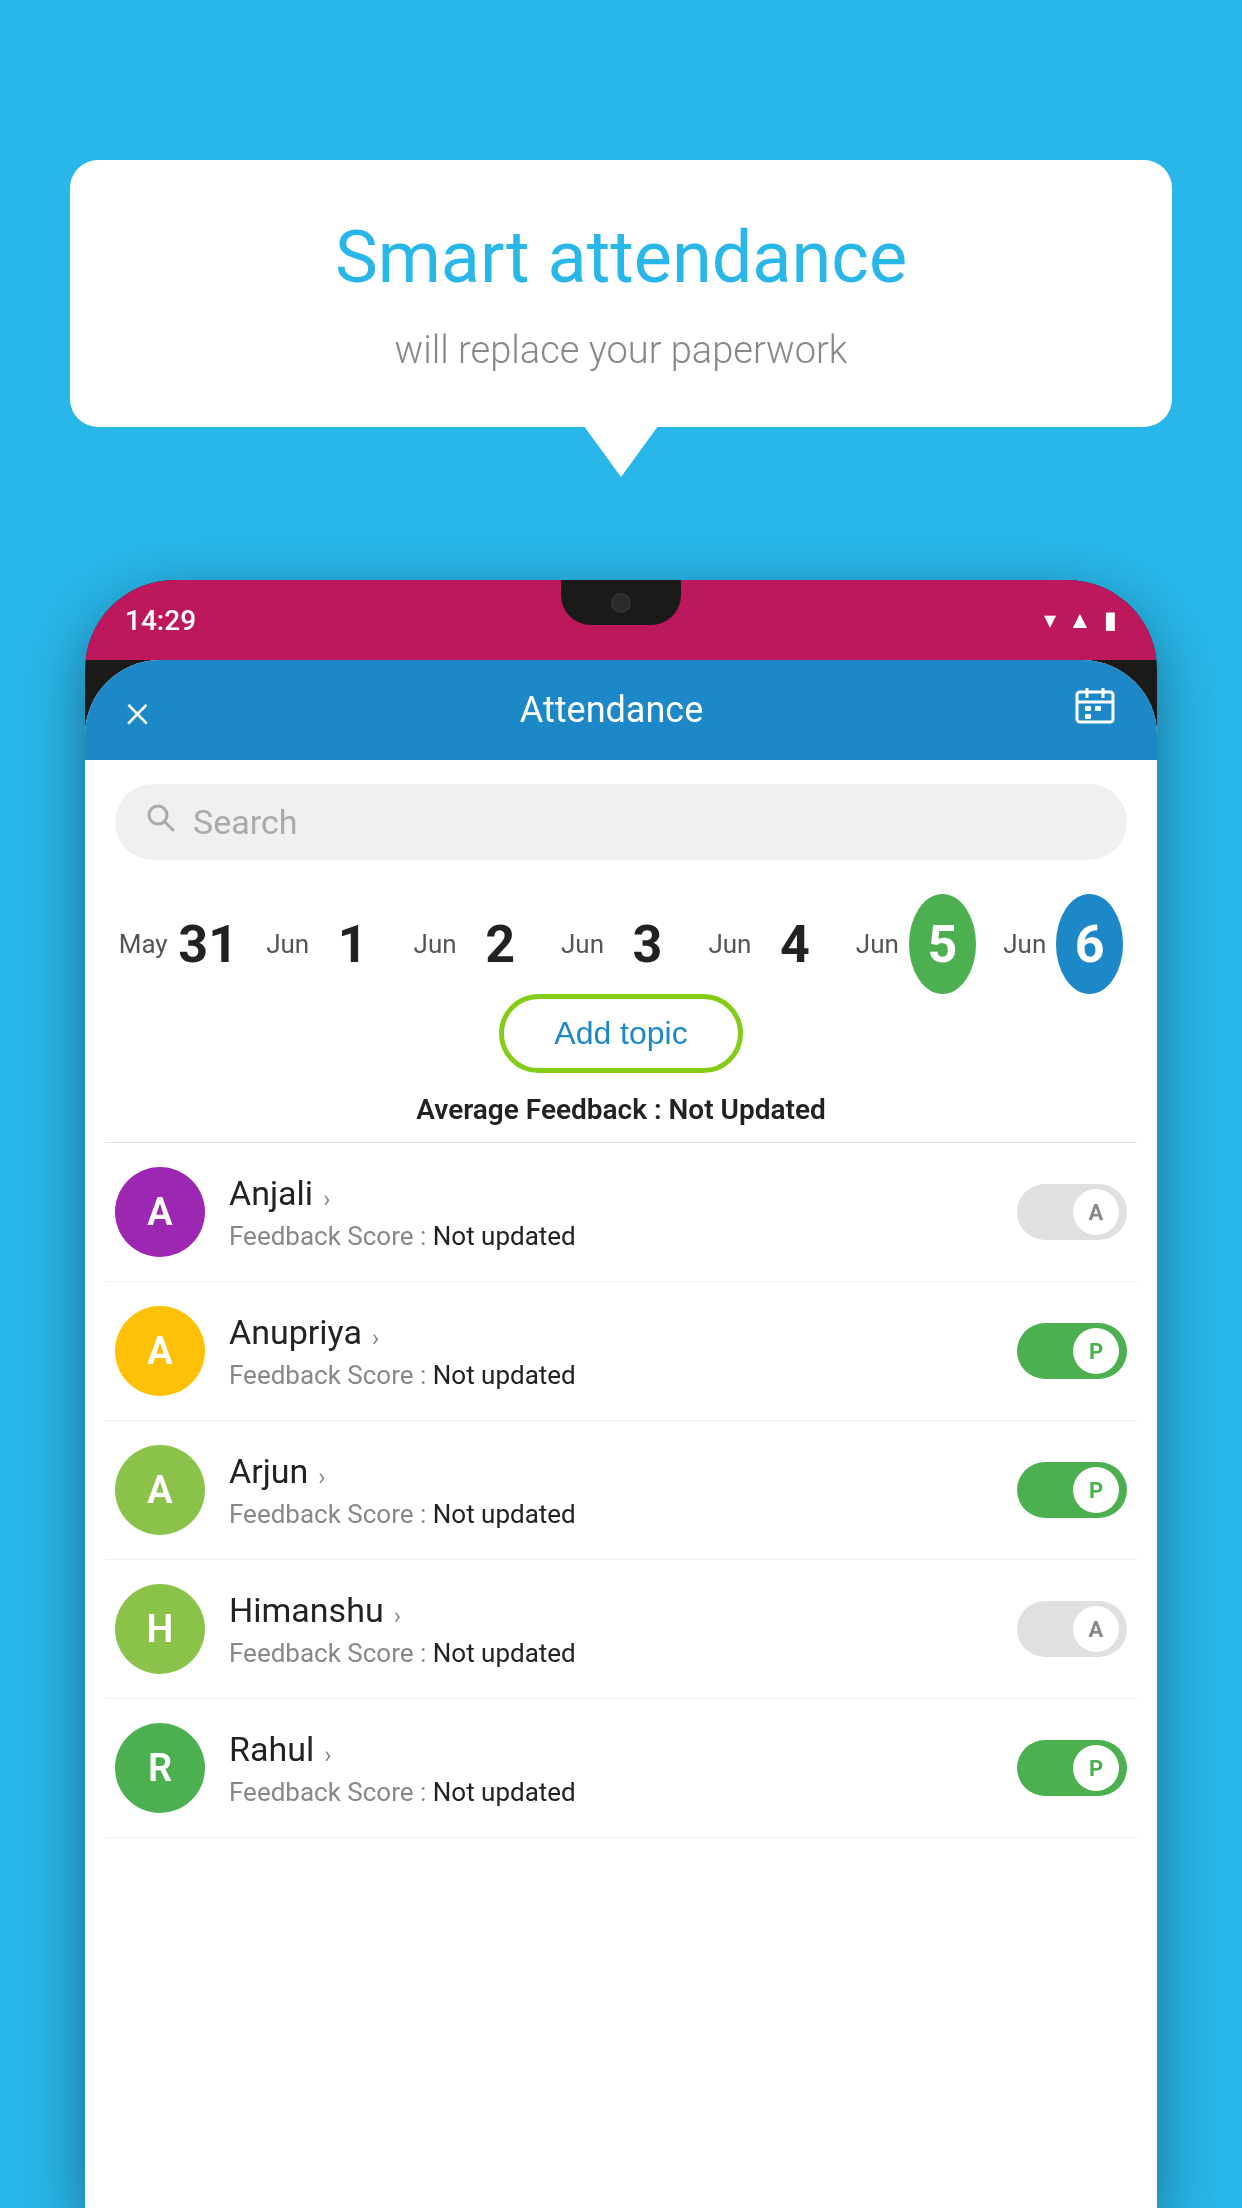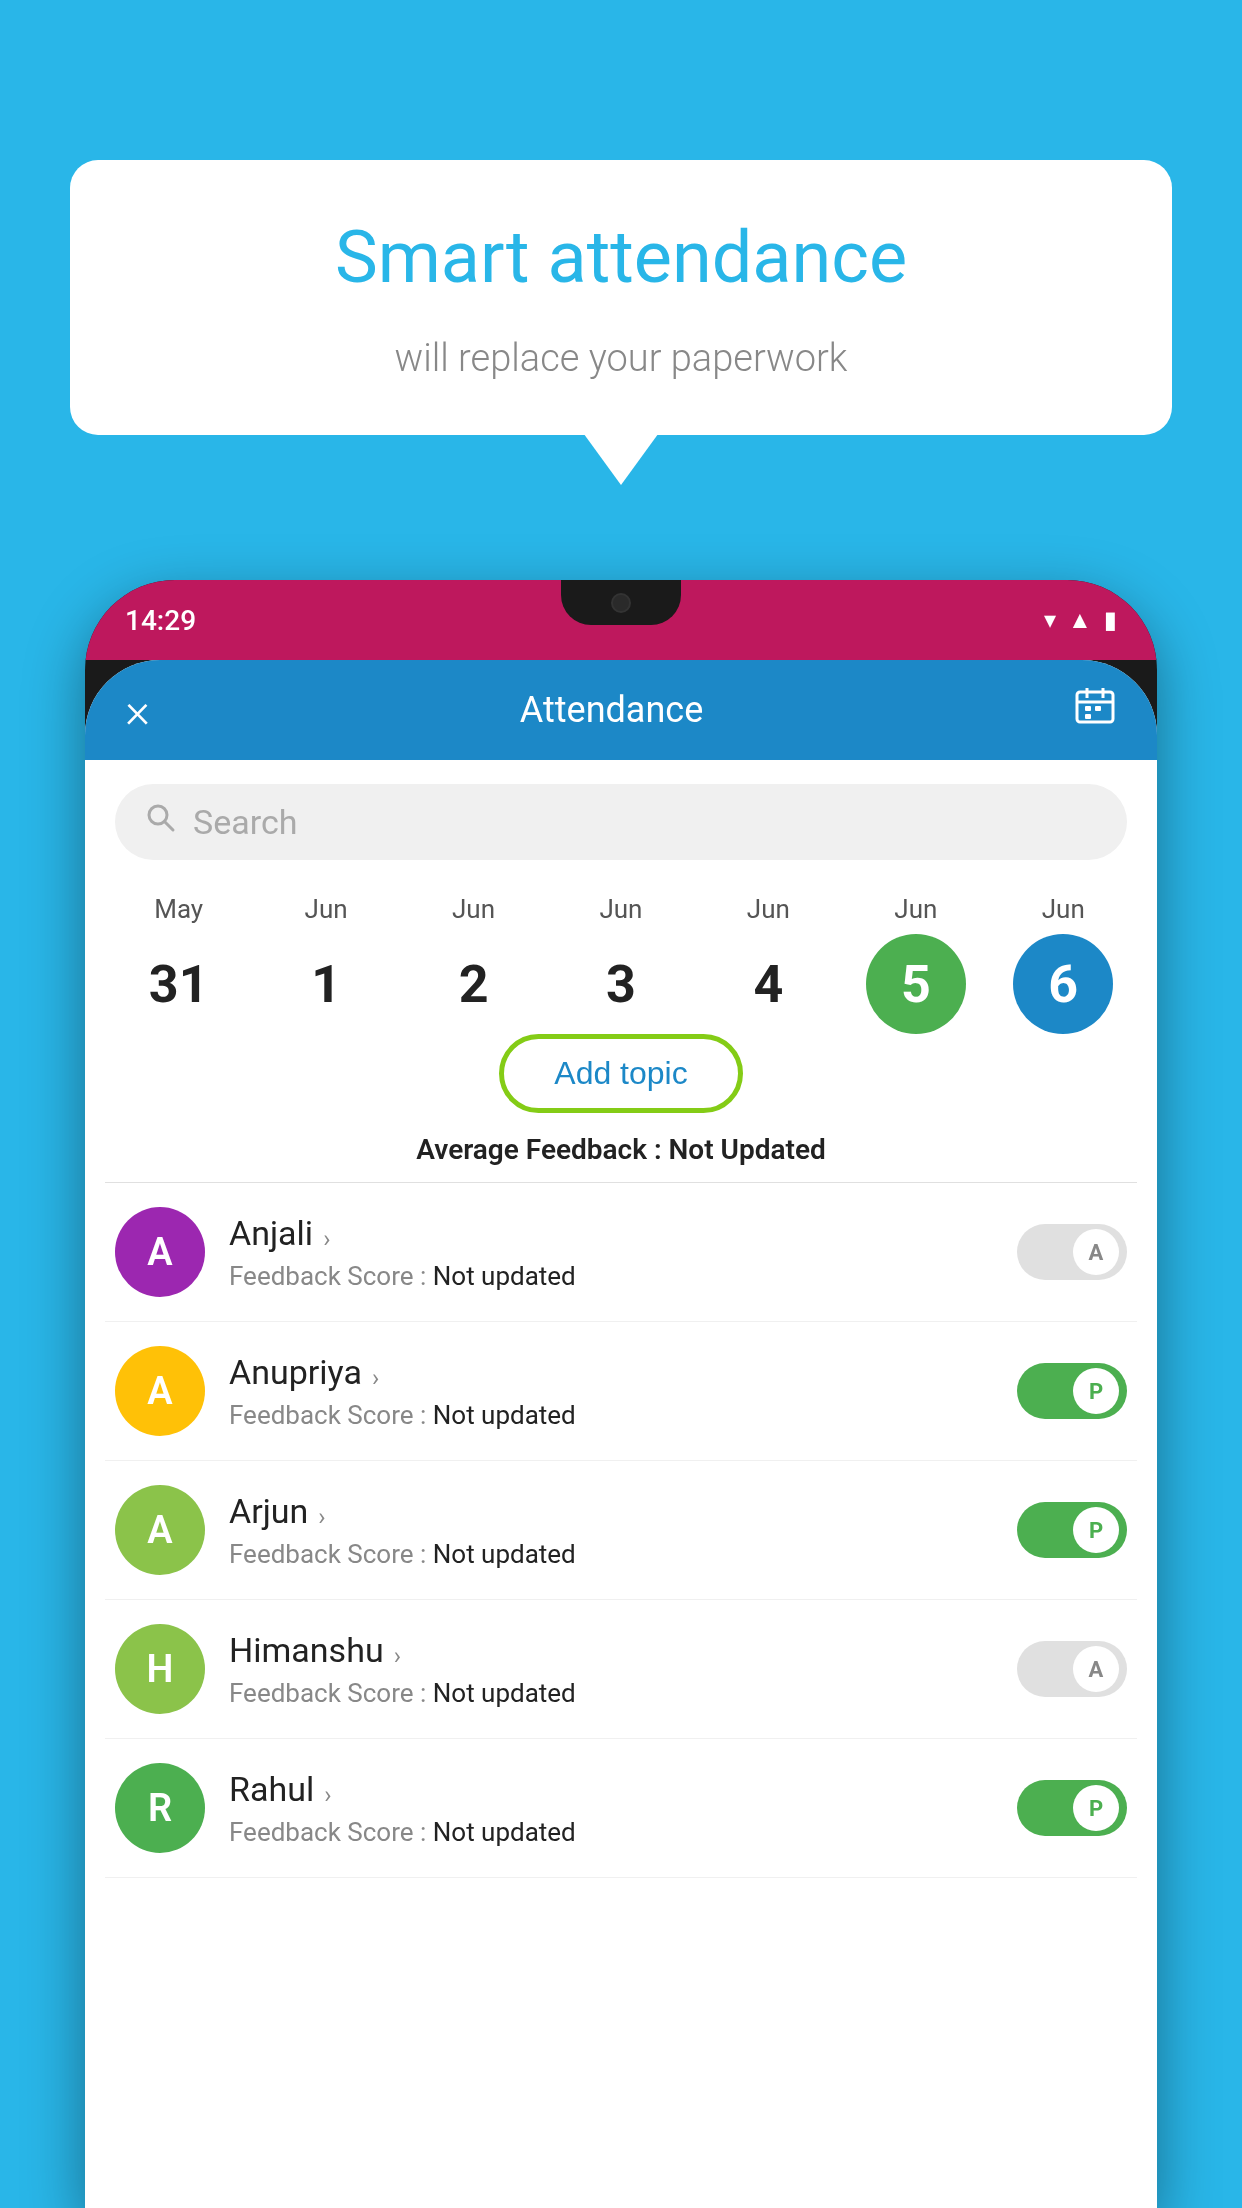--- a/index.html
+++ b/index.html
@@ -39,21 +39,21 @@
       height: 0;
       border-left: 40px solid transparent;
       border-right: 40px solid transparent;
       border-top: 55px solid white;
     }
 
     .bubble-title {
       font-size: 72px;
       color: #29B6E8;
       font-weight: 400;
-      margin-bottom: 36px;
+      margin-bottom: 28px;
     }
 
     .bubble-subtitle {
       font-size: 38px;
       color: #888;
       font-weight: 300;
     }
 
     
     .phone-frame {
@@ -177,21 +177,21 @@
 
     
     .calendar-strip {
       display: flex;
       justify-content: space-around;
       padding: 10px 20px 0;
     }
 
     .cal-day {
       display: flex;
-      flex-direction: column;
+      flex-direction: row;
       align-items: center;
       gap: 10px;
       width: 120px;
     }
 
     .cal-month {
       font-size: 26px;
       color: #555;
     }
 

